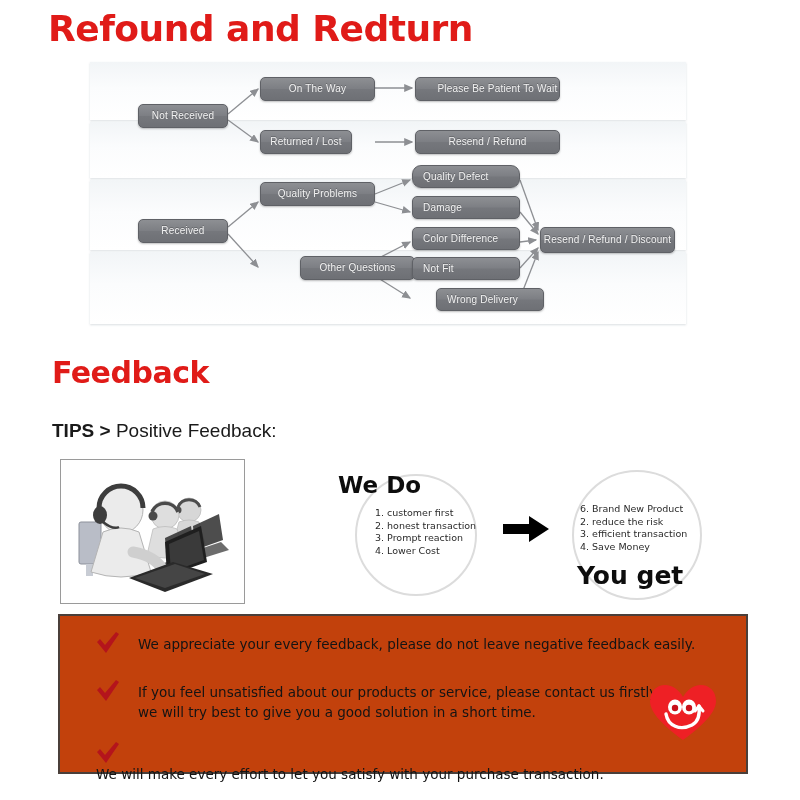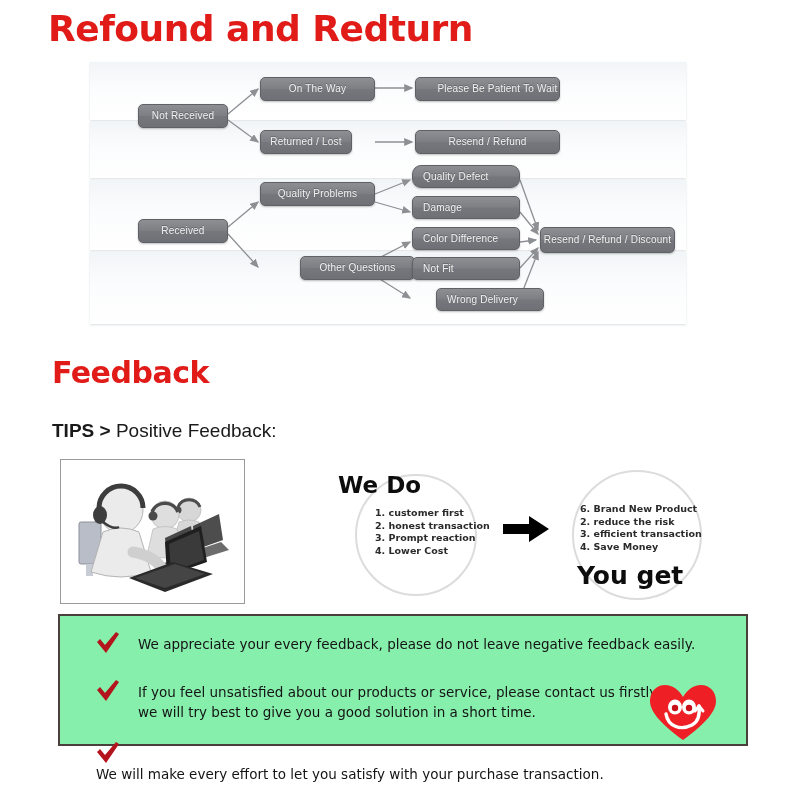--- a/index.html
+++ b/index.html
@@ -81,30 +81,30 @@
   #circle-left{left:30px;top:12px;width:118px;height:118px;}
   #circle-right{left:247px;top:8px;width:126px;height:126px;}
   .big-label{
     position:absolute;font-size:23px;font-weight:bold;color:#0d0d0d;
     font-family:"DejaVu Sans", sans-serif;white-space:nowrap;
   }
   #label-wedo{left:13px;top:10px;}
   #label-youget{left:252px;top:99px;font-size:25px;}
   .mini-list{
     position:absolute;font-size:9.5px;line-height:12.6px;color:#2a2a2a;
-    font-family:"DejaVu Sans", sans-serif;white-space:nowrap;font-weight:bold;
+    font-family:"DejaVu Sans", sans-serif;white-space:nowrap;
   }
   #list-left{left:50px;top:45px;}
   #list-right{left:255px;top:41px;}
   #big-arrow{position:absolute;left:178px;top:54px;}
 
   
   #promise-box{
-    position:absolute;left:58px;top:614px;width:690px;height:132px;
-    border:2px solid #4a3f3a;background:#86efac;box-sizing:border-box;
+    position:absolute;left:58px;top:614px;width:690px;height:160px;
+    border:2px solid #4a3f3a;background:#c2410c;box-sizing:border-box;
   }
   .promise-row{
     position:absolute;display:flex;align-items:flex-start;
   }
   #row-1{left:36px;top:18px;width:600px;}
   #row-2{left:36px;top:66px;width:580px;}
   #row-3{left:36px;top:128px;width:600px;flex-direction:column;}
   .check{
     flex:0 0 auto;width:24px;height:22px;margin-right:18px;margin-top:-2px;
   }

